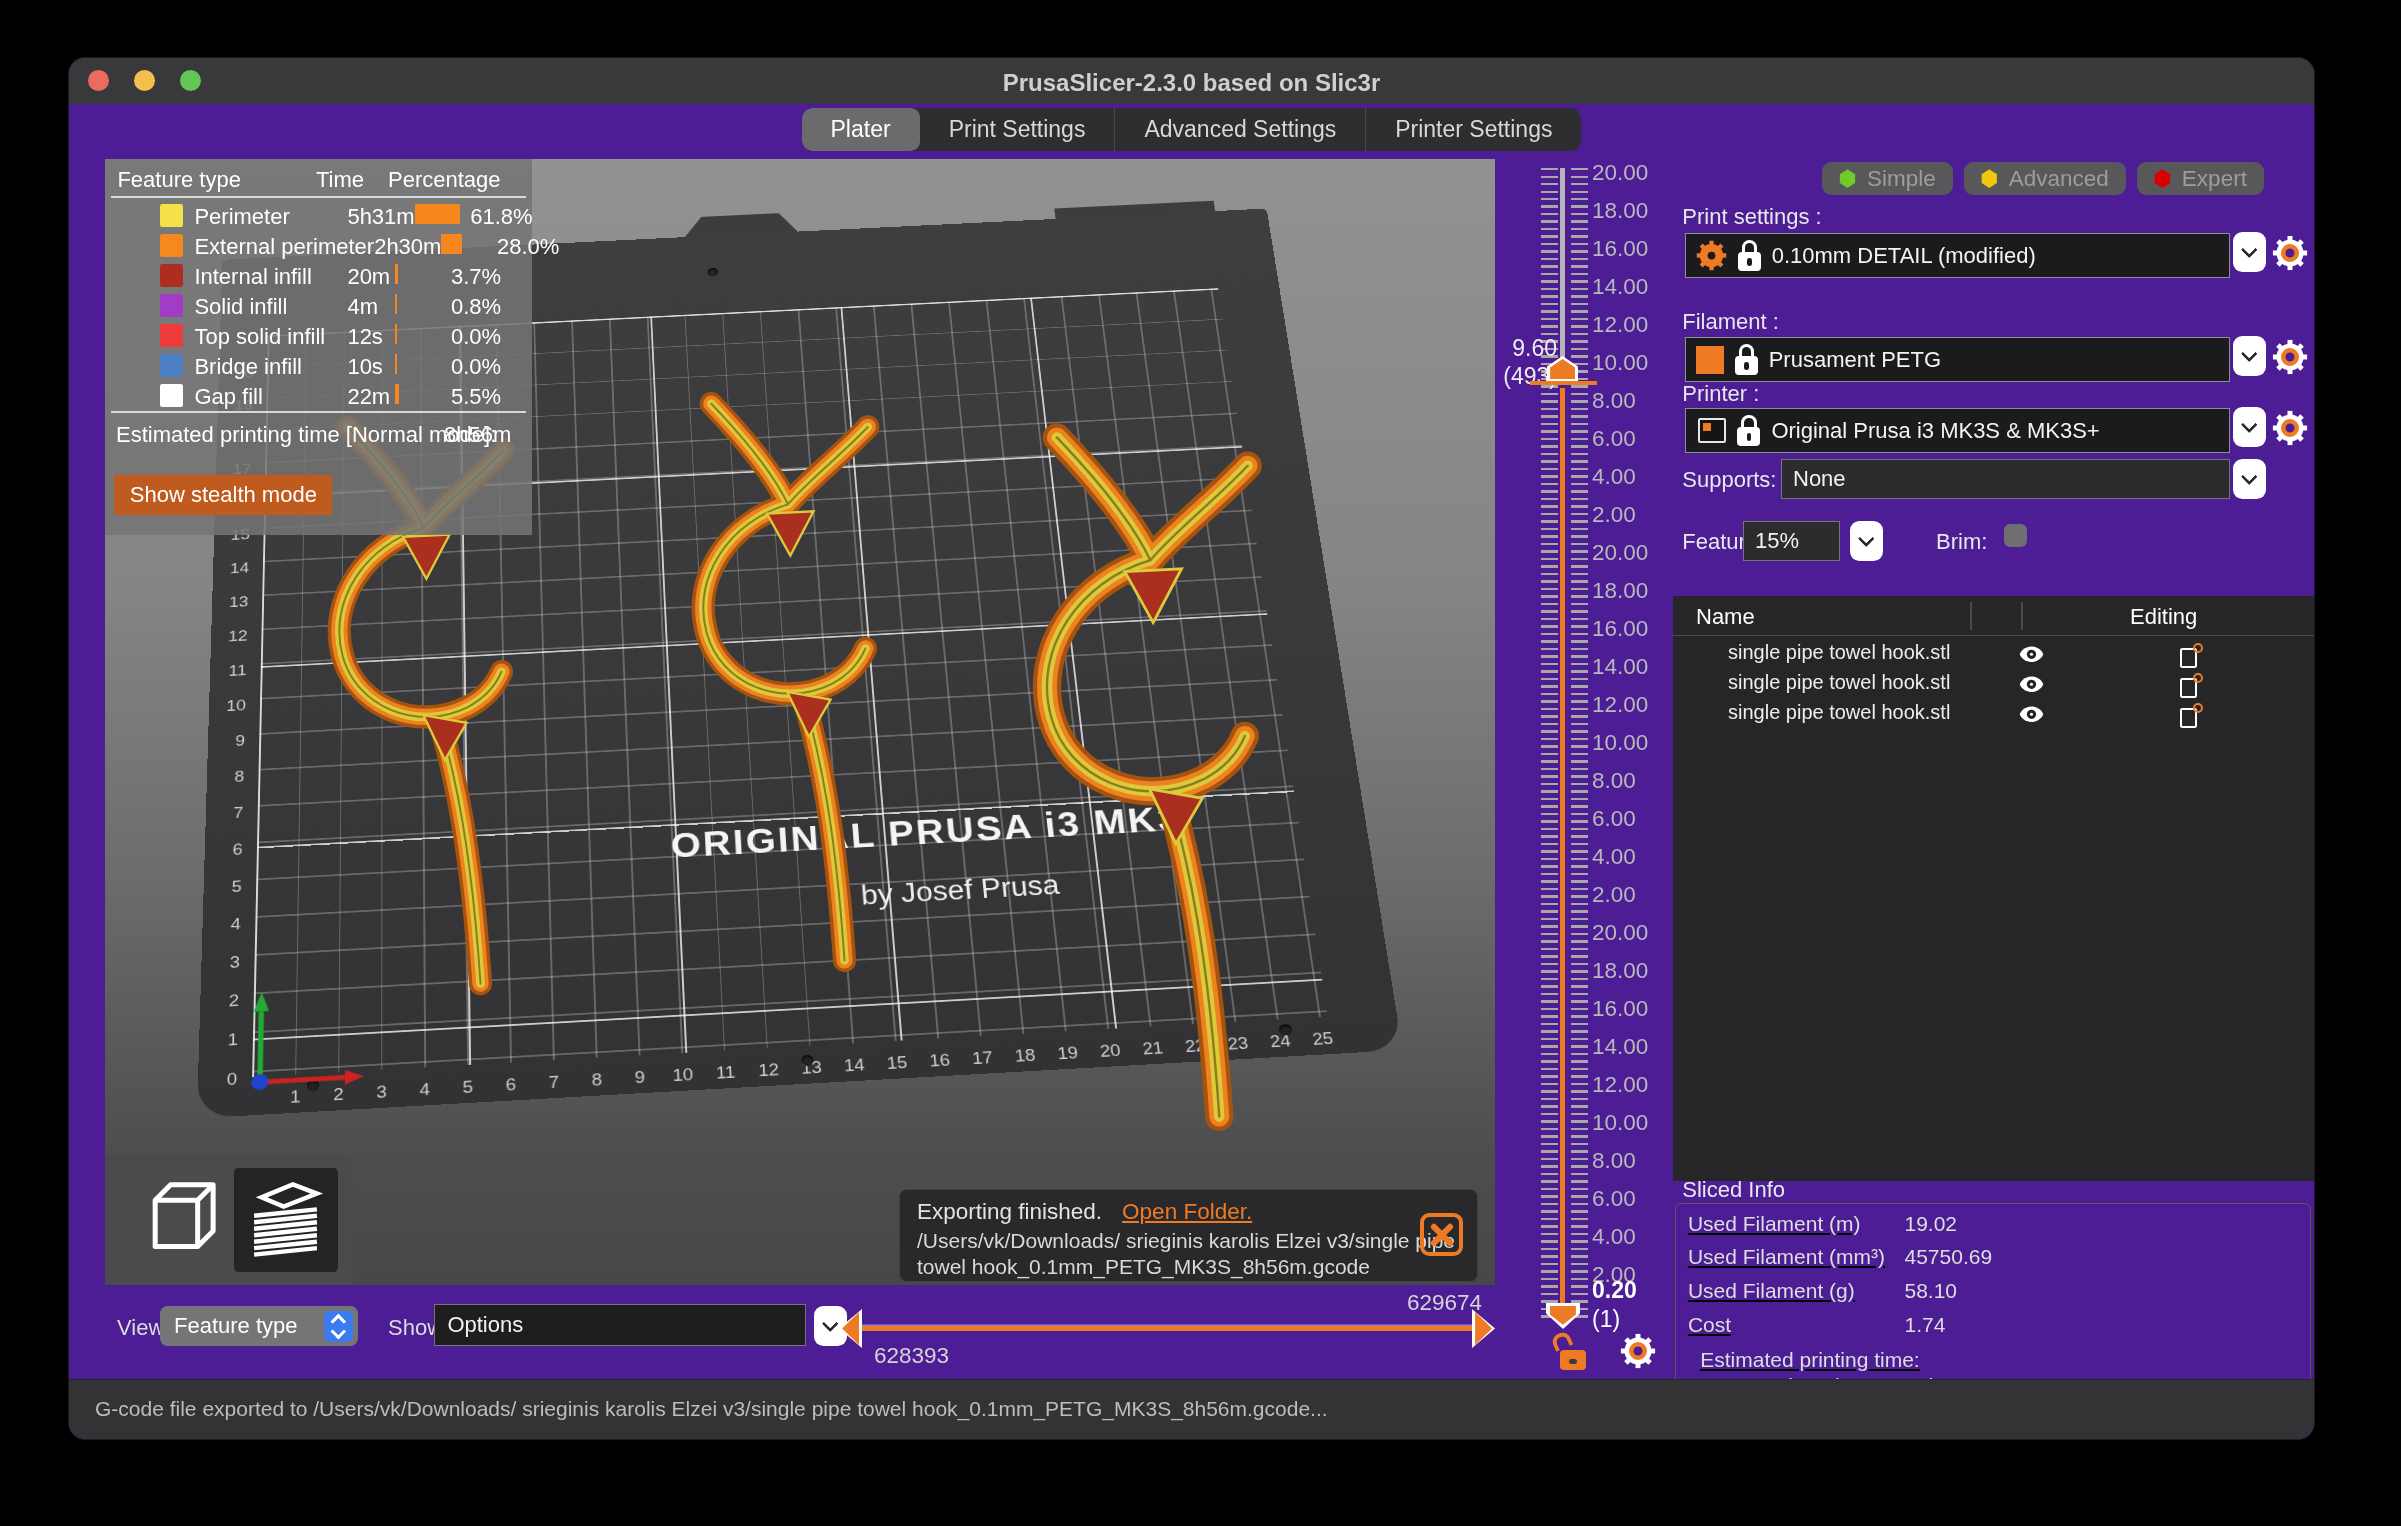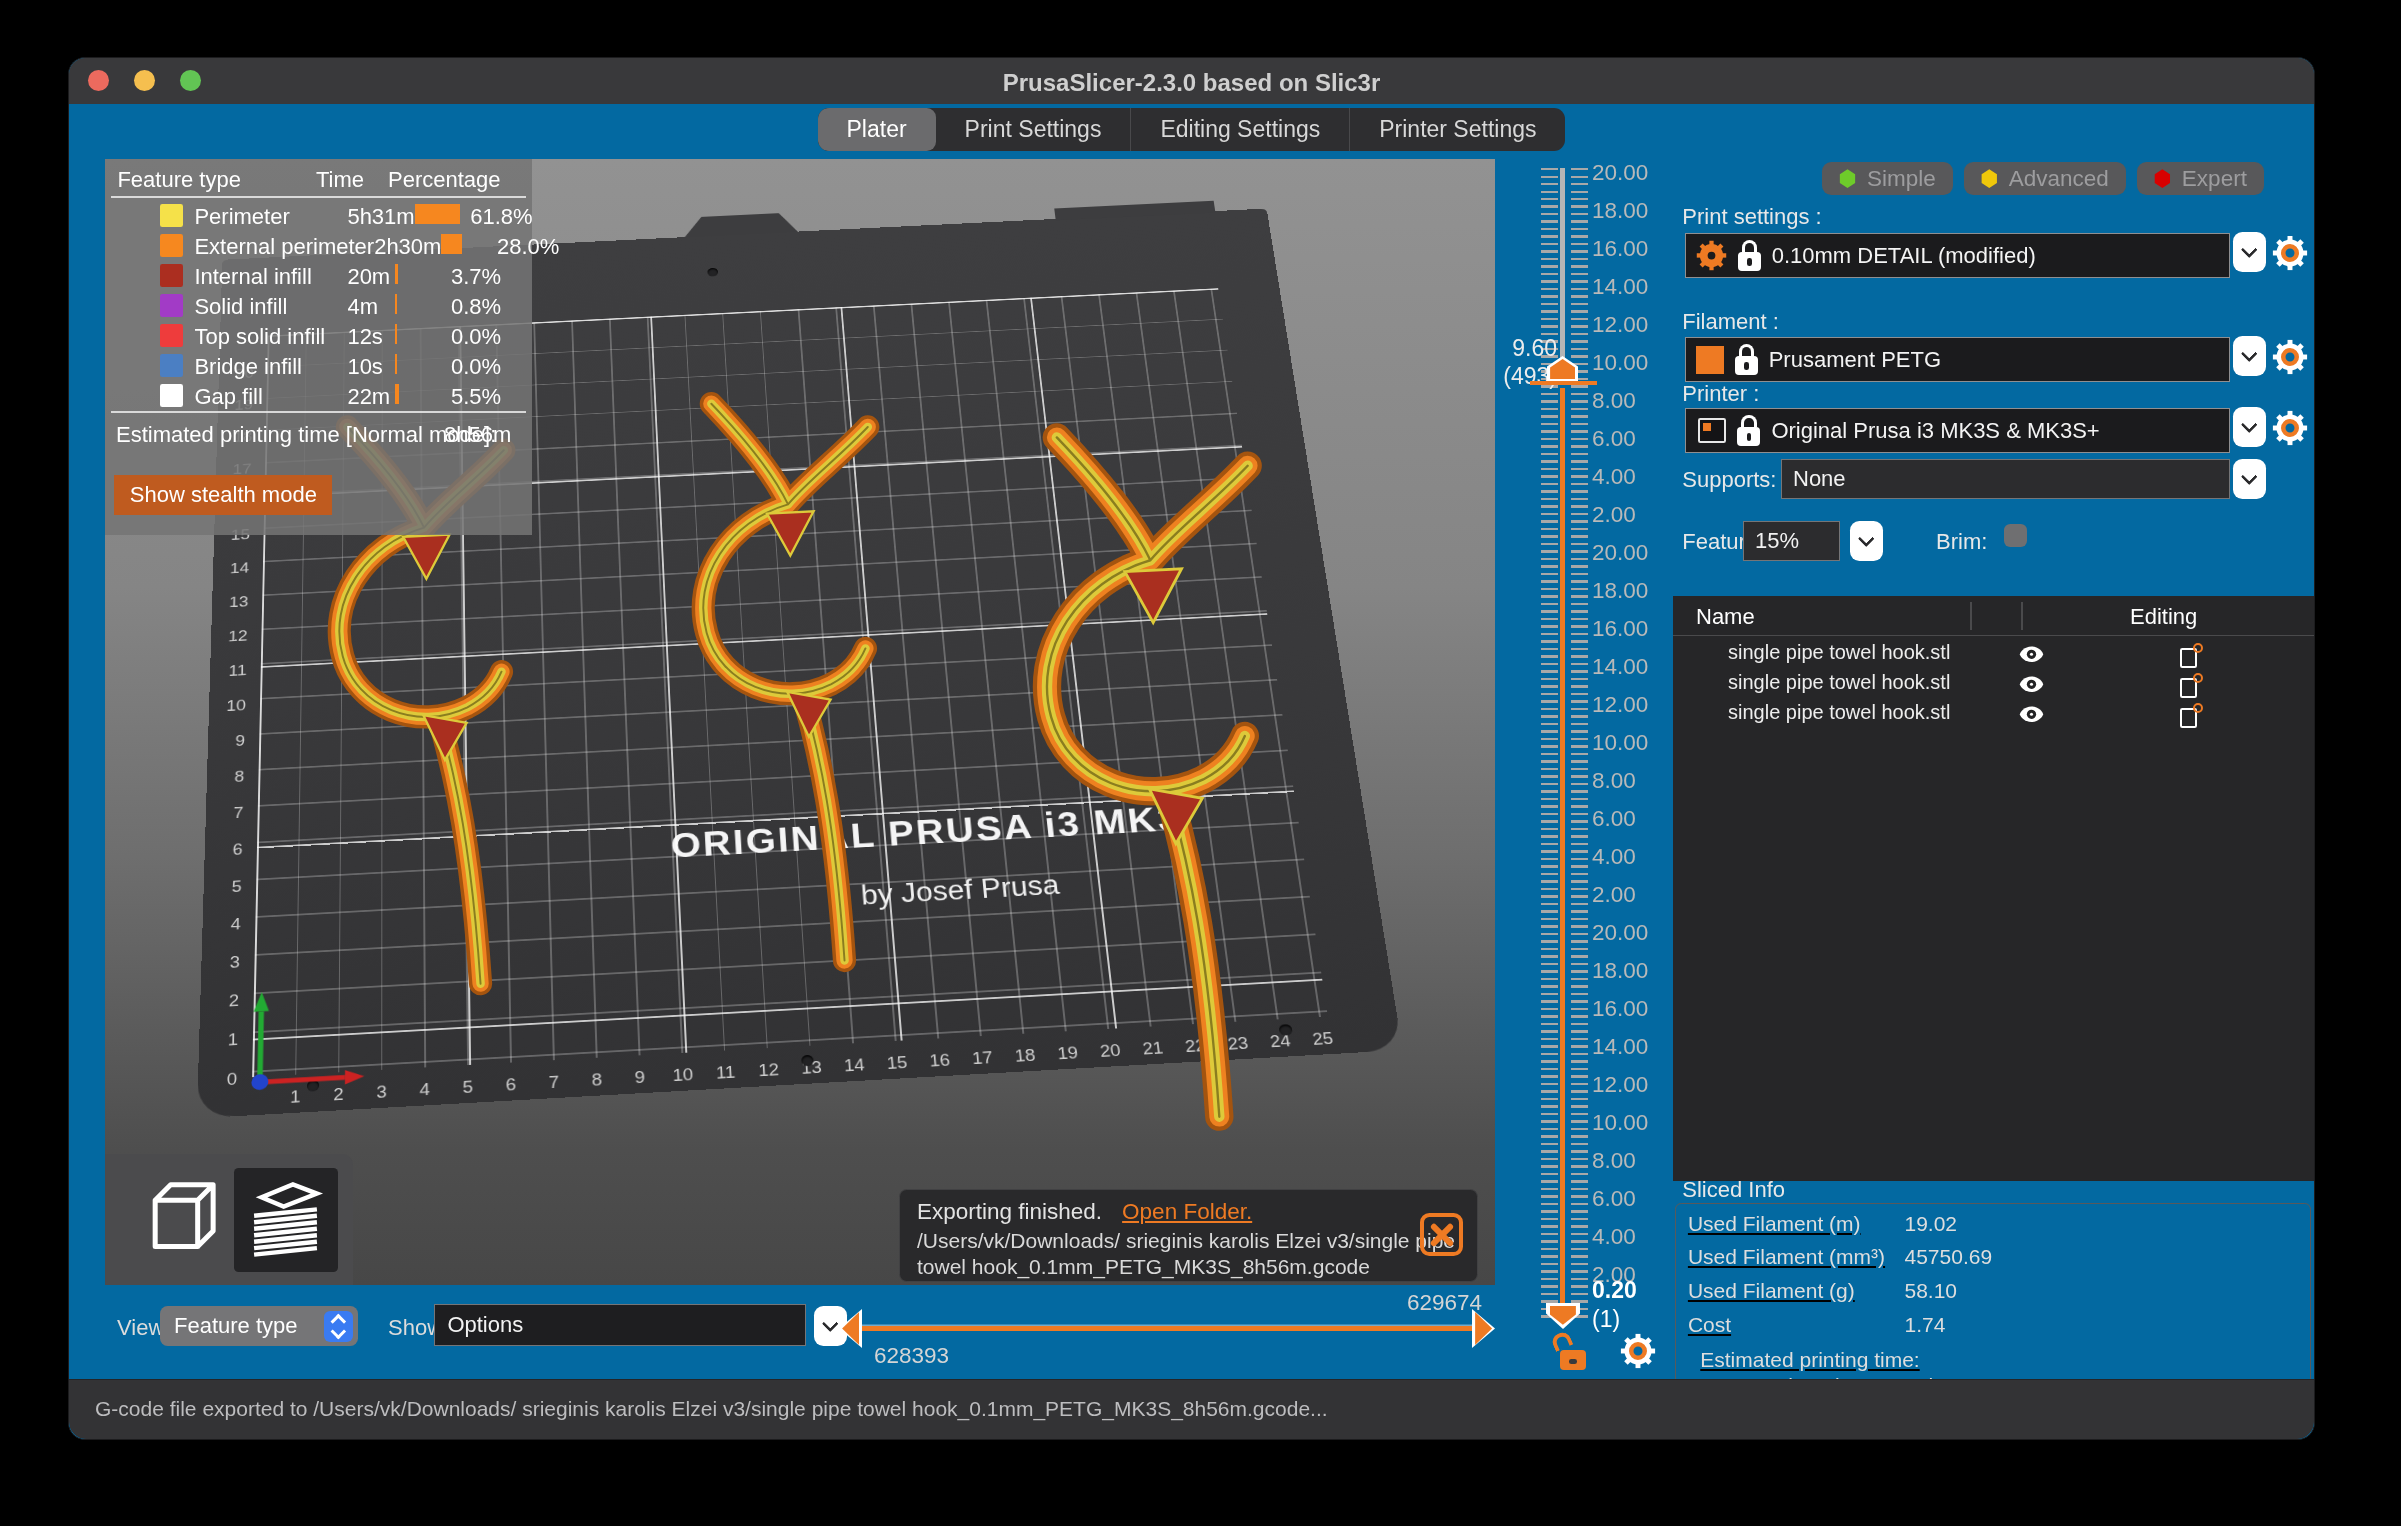--- a/index.html
+++ b/index.html
@@ -1,18 +1,18 @@
 <!DOCTYPE html>
 <html style="font-size:12.4px"><head>
 <meta charset="utf-8">
 <style>
   * { margin:0; padding:0; box-sizing:border-box; font-family:"Liberation Sans", sans-serif; }
   html,body { width:2401px; height:1527px; background:#000; overflow:hidden; }
   .win { position:absolute; left:68px; top:57px; width:2247px; height:1383px;
-         background:#0369a1; border-radius:17px; box-shadow:0 23px 62px rgba(0,0,0,.8);
+         background:#4c1d95; border-radius:17px; box-shadow:0 23px 62px rgba(0,0,0,.8);
          border:0.8px solid #1c1c1e; overflow:hidden; }
   
   .titlebar { position:absolute; left:0; top:0; right:0; height:46px; background:#39393b; }
   .tl { position:absolute; top:12.4px; width:21px; height:21px; border-radius:50%; }
   .tl.r { left:18.6px; background:#ec6a5e; } .tl.y { left:65px; background:#f5bf4f; } .tl.g { left:111px; background:#62c554; }
   .wtitle { position:absolute; left:0; right:0; top:11px; text-align:center; color:#cfcfcf; font-size:24px; font-weight:700; }
   
   .tabbar { position:absolute; left:0; right:0; top:50px; height:48px; display:flex; justify-content:center; }
   .seg { display:flex; background:#2e2e30; border-radius:11px; height:43px; align-items:stretch; overflow:hidden; }
   .tab { display:flex; align-items:center; padding:0 29px; color:#d8d8d8; font-size:23px; border-left:1.5px solid #49494b; cursor:default; }
@@ -216,21 +216,21 @@
     <span class="tl r"></span>
     <span class="tl y"></span>
     <span class="tl g"></span>
     <div class="wtitle">PrusaSlicer-2.3.0 based on Slic3r</div>
   </div>
 
   <div class="tabbar">
     <div class="seg">
       <div class="tab sel">Plater</div>
       <div class="tab">Print Settings</div>
-      <div class="tab">Editing Settings</div>
+      <div class="tab">Advanced Settings</div>
       <div class="tab">Printer Settings</div>
     </div>
   </div>
 
   <div class="viewport">
 
     <div class="bed">
       <div class="bed-tab1"></div>
       <div class="bed-tab2"></div>
       <div class="bed-grid"></div>

